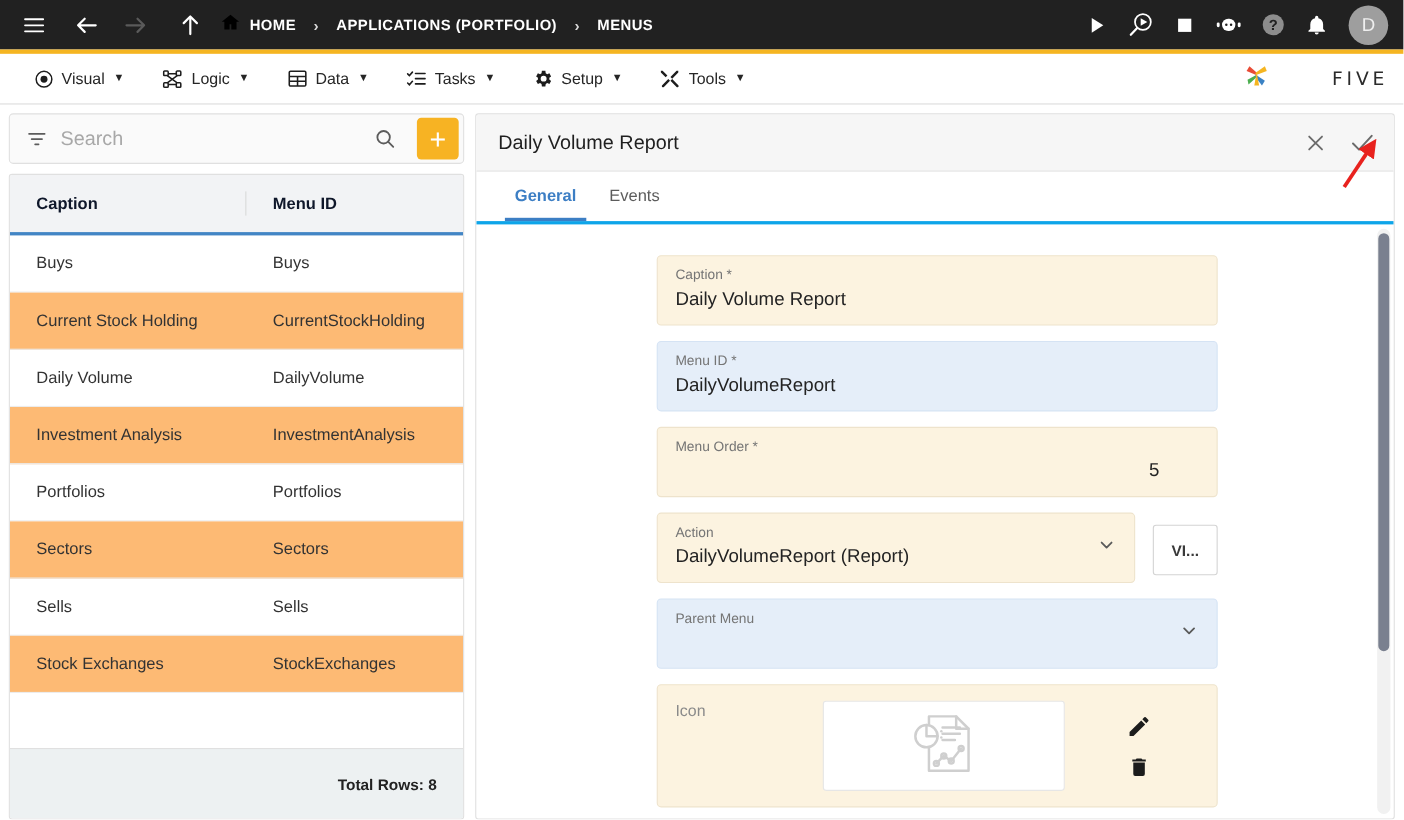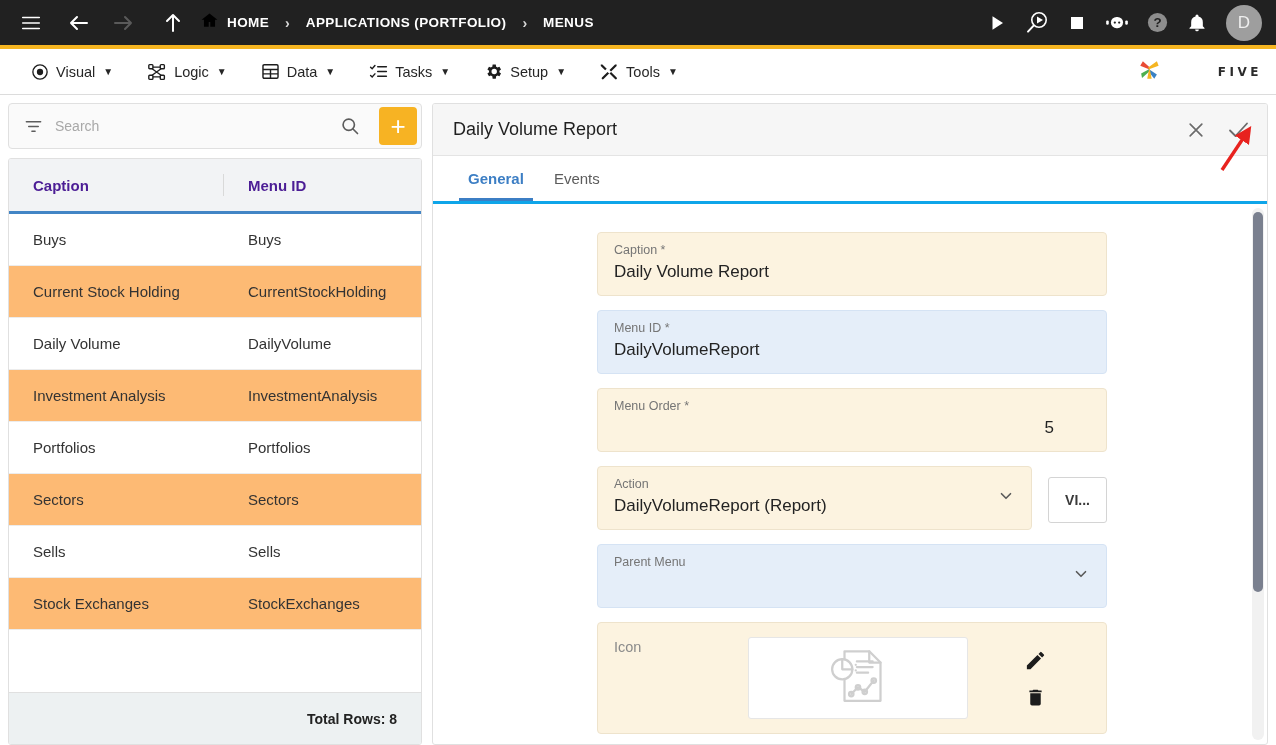--- a/index.html
+++ b/index.html
@@ -56,22 +56,22 @@
     color: #262626; font-size: 14.5px;
     cursor: pointer;
   }
   .menu-item .caret { font-size: 10px; margin-left: 1px; }
   .menu-icon { display: flex; align-items: center; color: #1d1d1d; }
   .brand {
     margin-left: auto; margin-right: 14px;
     display: flex; align-items: center; gap: 7px;
   }
   .brand-txt {
-    font-size: 12px; letter-spacing: 3.5px; color: #2b2b2b;
-    font-family: "DejaVu Sans", sans-serif; font-weight: 700; margin-left: 48px;
+    font-size: 17px; letter-spacing: 3.5px; color: #2b2b2b;
+    font-family: "DejaVu Sans", sans-serif; font-weight: 400; margin-left: 48px;
   }
 
   
   .workspace { display: flex; height: calc(745px - 45px - 4px - 46px); }
 
   
   .leftpane {
     width: 430px; flex: none;
     display: flex; flex-direction: column;
     padding: 8px 8px 0 8px;
@@ -80,21 +80,21 @@
   .searchbar {
     height: 46px; border: 1px solid #e0e0e0; border-radius: 4px;
     background: #fafafa;
     display: flex; align-items: center;
     padding: 0 4px 0 12px; gap: 10px;
     flex: none;
   }
   .search-input {
     flex: 1; border: none; outline: none; background: transparent;
     font-family: "Liberation Sans", sans-serif;
-    font-size: 14px; color: #737373;
+    font-size: 18px; color: #737373;
   }
   .search-input::placeholder { color: #a8a8a8; }
   .icon-btn {
     width: 34px; height: 34px; display: flex;
     align-items: center; justify-content: center;
     color: #5c5c5c; cursor: pointer; flex: none;
   }
   .plus-btn {
     width: 38px; height: 38px; border-radius: 4px;
     background: #F7B323; color: #ffffff;
@@ -109,35 +109,35 @@
     display: flex; flex-direction: column;
     overflow: hidden; background: #fff;
   }
   .grid-head {
     height: 55px; background: #F2F3F5;
     border-bottom: 3px solid #4285C5;
     display: flex; align-items: center;
     flex: none;
   }
   .grid-head .cell {
-    font-size: 15px; font-weight: bold; color: #4c1d95;
+    font-size: 15px; font-weight: bold; color: #0f172a;
   }
   .cell { padding: 0 24px; }
   .col-a { width: 215px; flex: none; }
   .col-b { flex: 1; }
   .grid-head .col-a { border-right: 1px solid #d9d9d9; height: 22px; display: flex; align-items: center; }
   .grid-body { flex: 1; overflow: hidden; }
   .grid-row {
     height: 52px; display: flex; align-items: center;
     border-bottom: 1px solid #ececec;
     font-size: 15px; color: #333333; cursor: pointer;
   }
   .grid-row.alt { background: #fdba74; }
   .grid-foot {
-    height: 52px; background: #EDF1F2; flex: none;
+    height: 64px; background: #EDF1F2; flex: none;
     display: flex; align-items: center; justify-content: flex-end;
     padding-right: 24px;
     font-size: 14px; font-weight: bold; color: #222222;
     border-top: 1px solid #e0e0e0;
   }
 
   
   .rightpane {
     flex: 1; padding: 8px 8px 0 2px;
     display: flex; min-width: 0;

